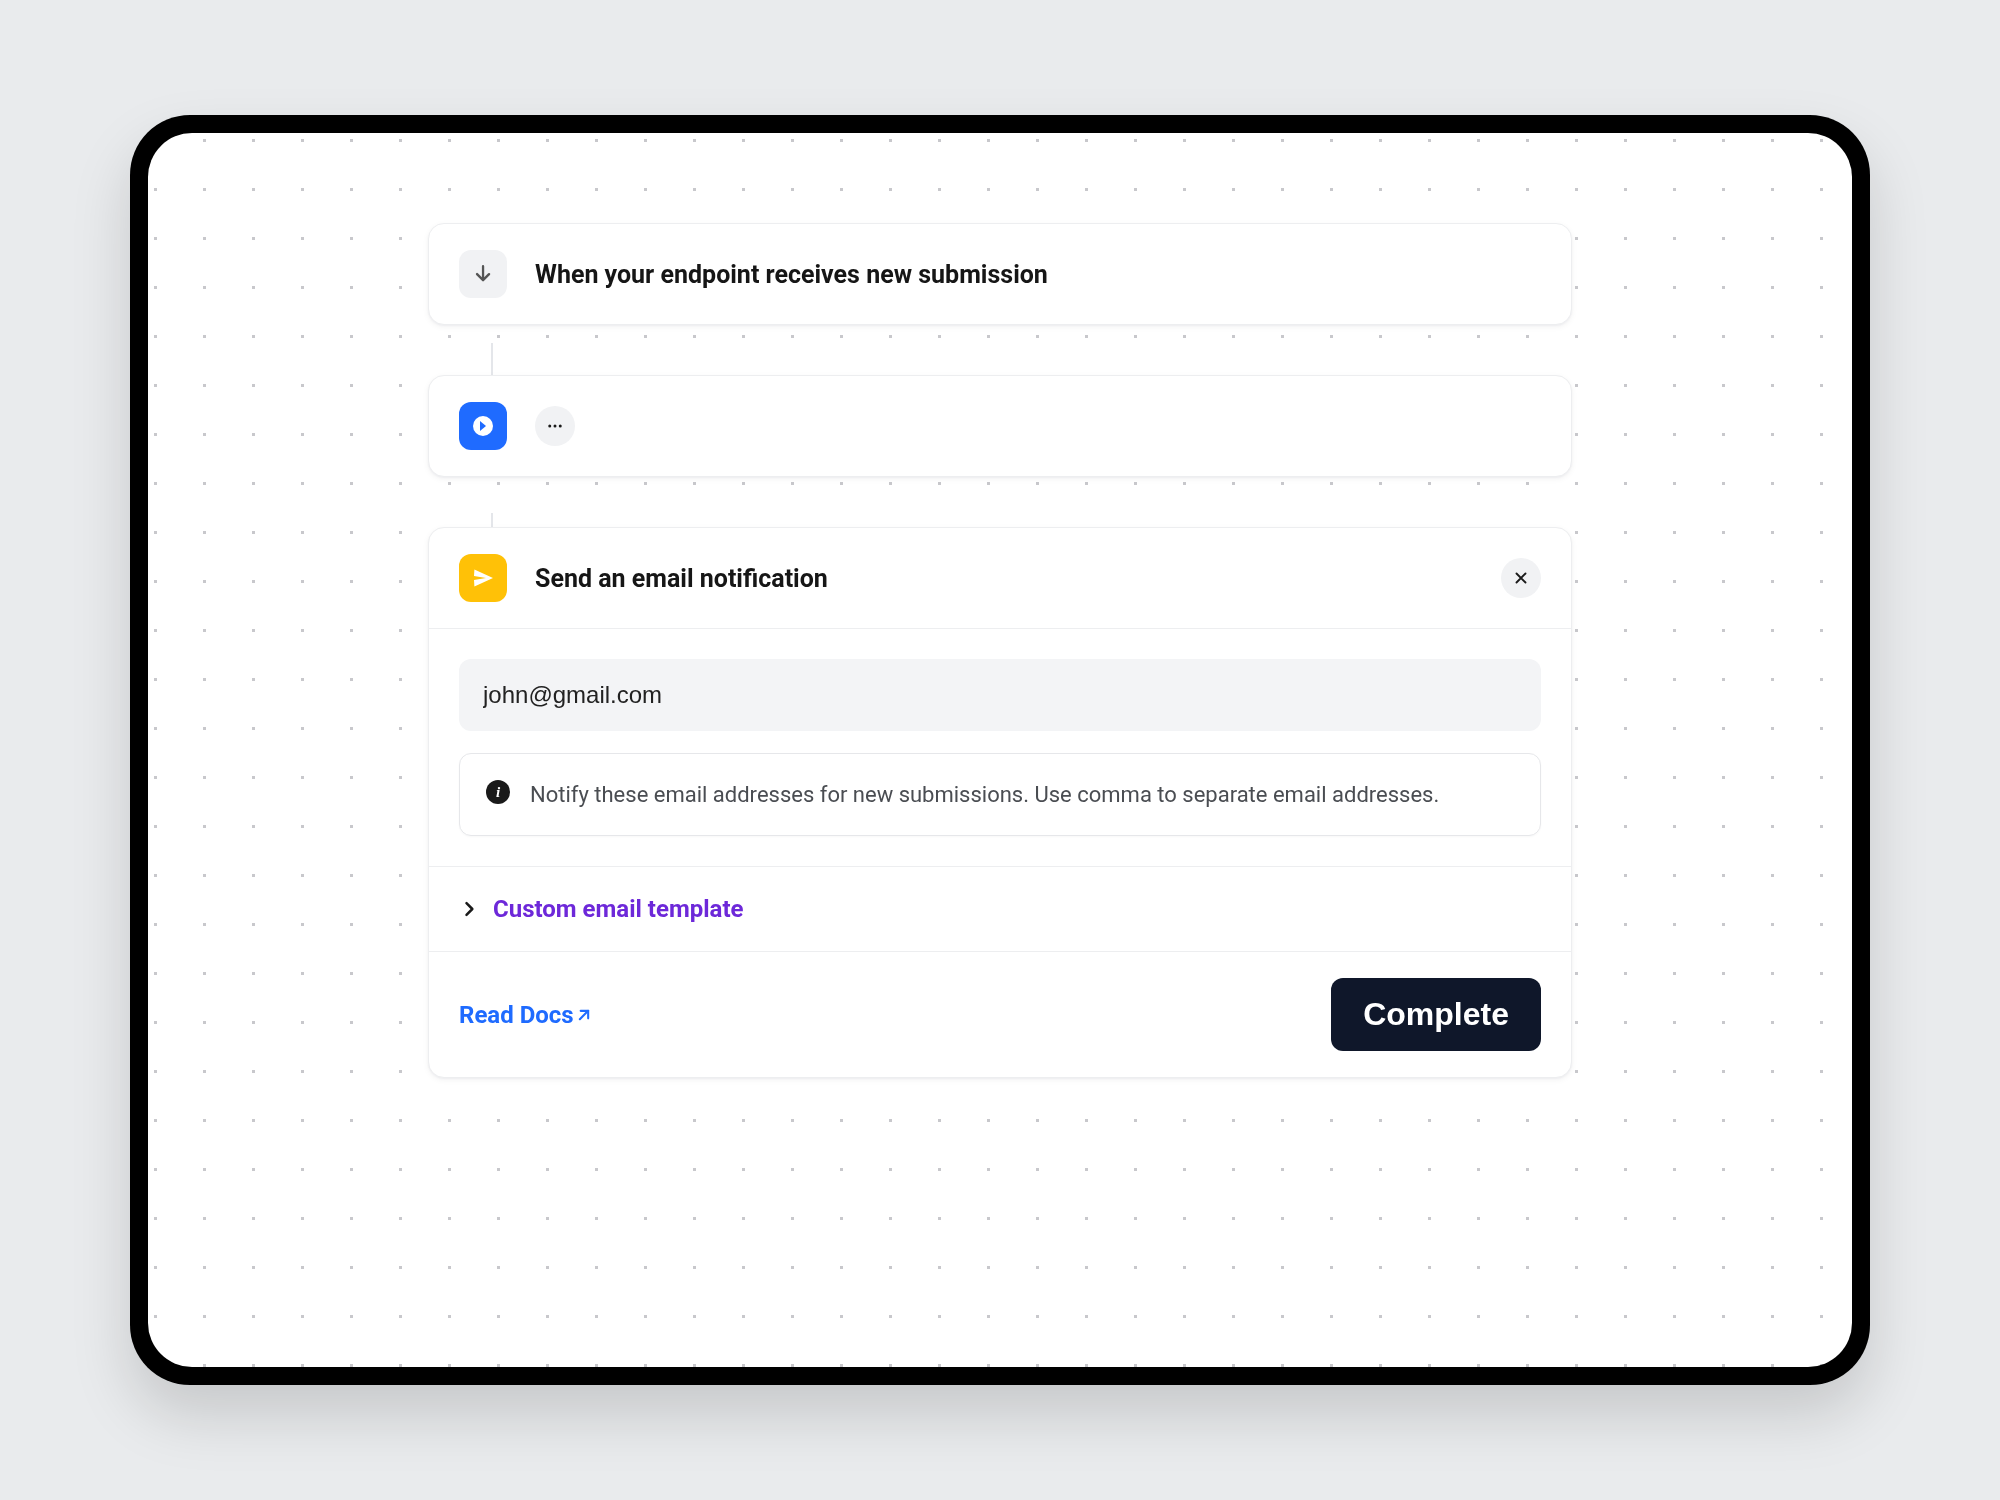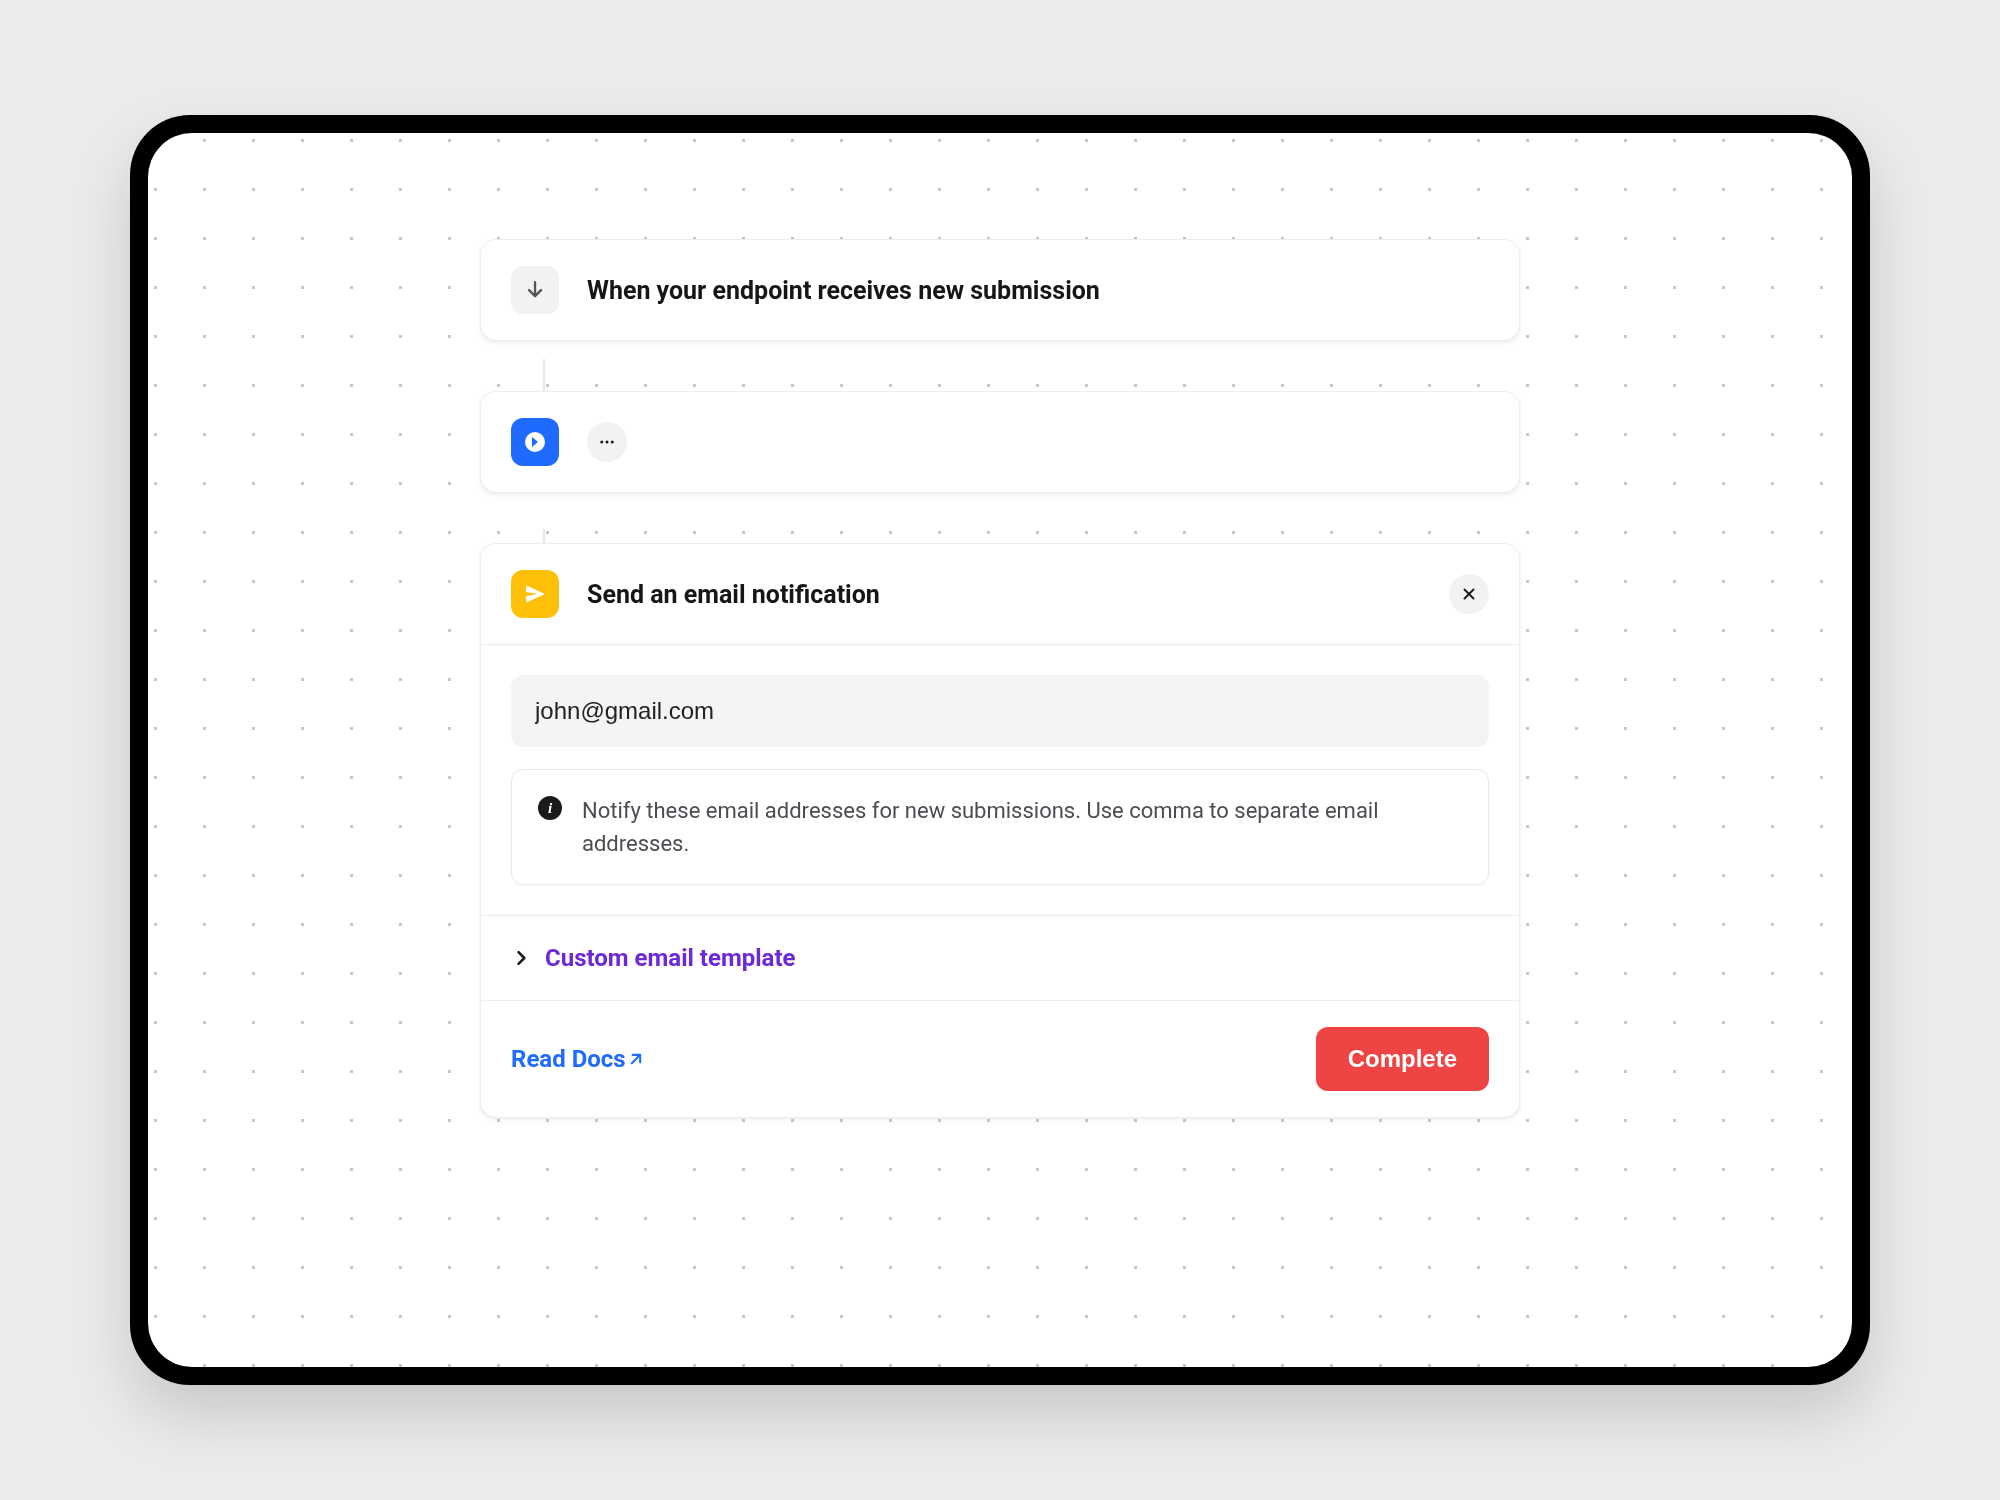--- a/index.html
+++ b/index.html
@@ -30,22 +30,21 @@
     overflow: hidden;
     background-image: radial-gradient(circle, #c8c8cc 1.6px, transparent 1.6px);
     background-size: 49px 49px;
     background-position: 32px 32px;
   }
   .flow {
     position: absolute;
     left: 50%;
     transform: translateX(-50%);
     top: 90px;
-    width: 1040px;
-    margin-top: 16px;
+    width: 1144px;
   }
   .connector {
     position: absolute;
     left: 63px;
     width: 2px;
     background: #e4e6ea;
   }
   .conn1 { top: 120px; height: 50px; }
   .conn2 { top: 290px; height: 55px; }
   .card {
@@ -151,23 +150,23 @@
     color: #1f6bff;
     font-size: 24px;
     font-weight: 700;
     display: inline-flex;
     align-items: center;
     gap: 0;
     cursor: pointer;
   }
   .docs-link svg { width: 20px; height: 20px; }
   .complete-btn {
-    background: #ef4444;
+    background: #0f172a;
     color: #fff;
-    font-size: 24px;
+    font-size: 32px;
     font-weight: 700;
     border: none;
     border-radius: 12px;
     padding: 18px 32px;
     cursor: pointer;
   }
 </style>
 </head>
 <body>
 

